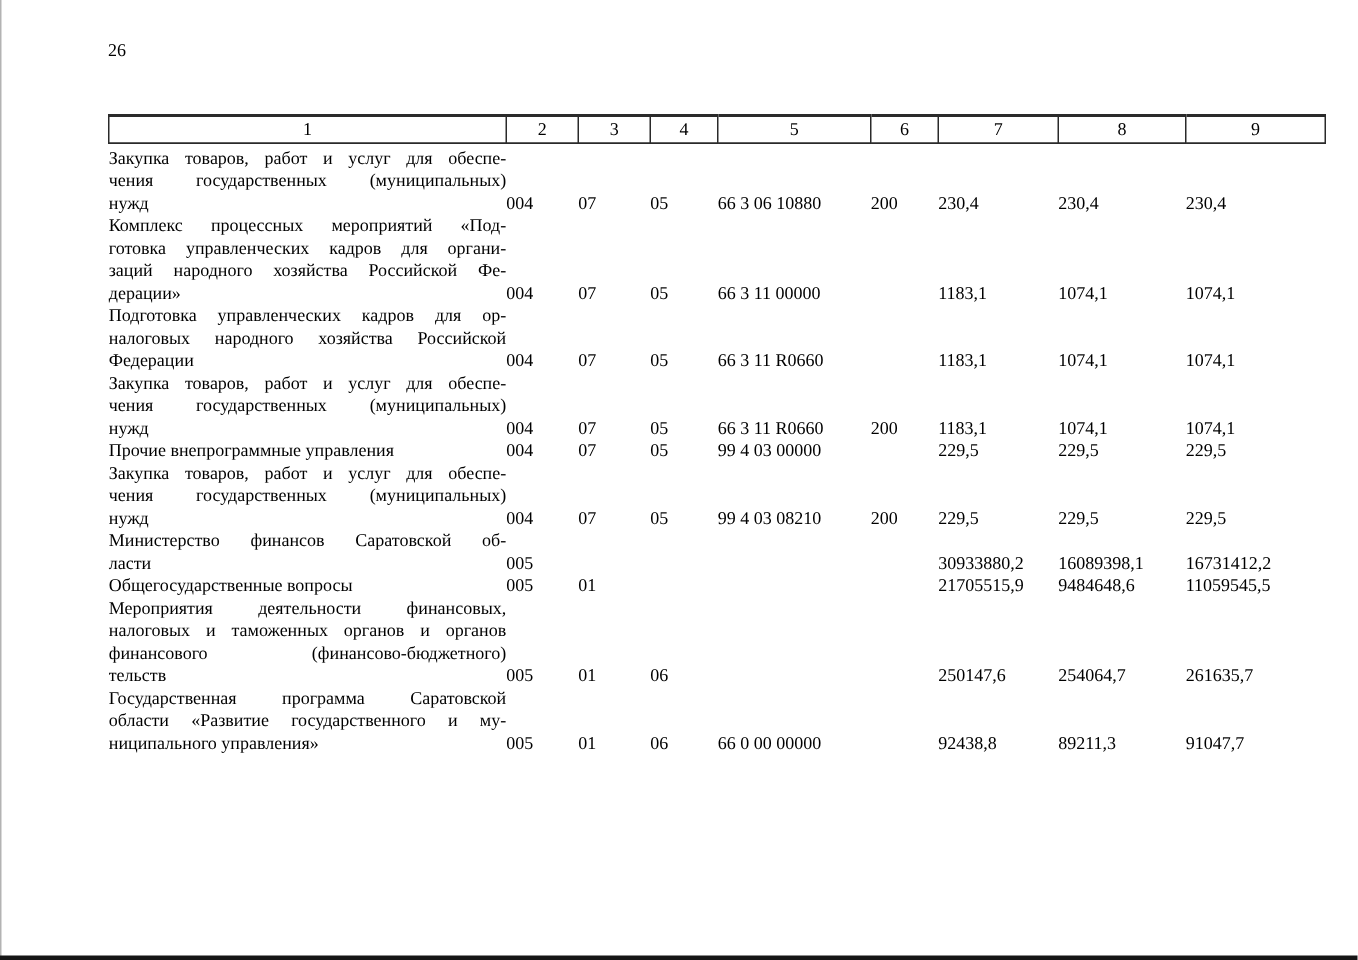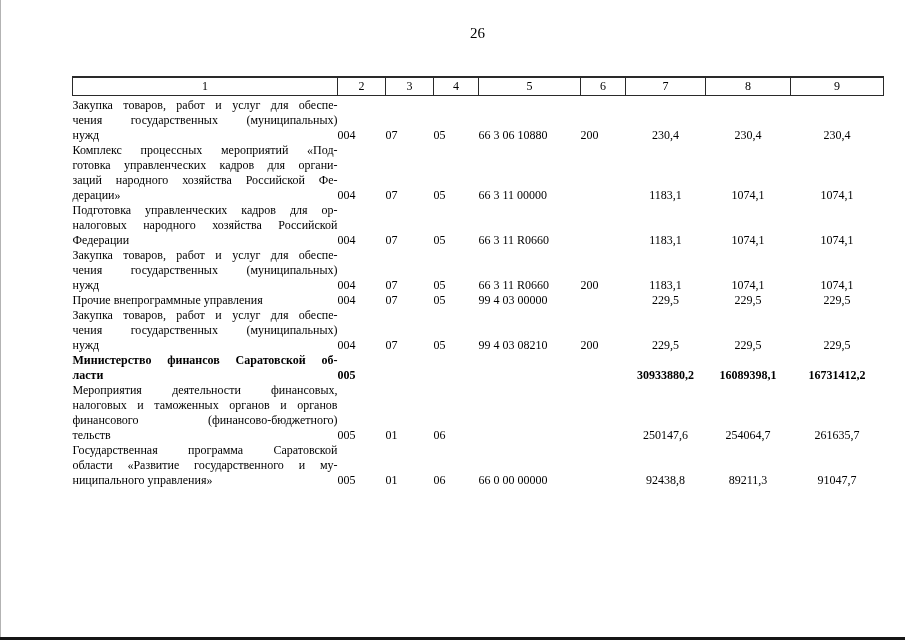--- a/index.html
+++ b/index.html
@@ -13,22 +13,22 @@
     position: relative;
     overflow: hidden;
     font-family: "Liberation Serif", serif;
     color: #000;
   }
   .page-number {
     position: absolute;
     top: 25px;
     left: 72px;
     width: 811px;
-    text-align: center;
-    font-size: 15px;
+    text-align: left;
+    font-size: 12px;
     line-height: 16px;
   }
   table.budget {
     position: absolute;
     top: 76px;
     left: 72px;
     width: 811px;
     border-collapse: collapse;
     table-layout: fixed;
     font-size: 12px;
@@ -52,22 +52,22 @@
   td.name {
     text-align: left;
     padding-left: 8px;
     padding-right: 6px;
   }
   td.name .jl {
     text-align: justify;
     text-align-last: justify;
   }
   td.code { text-align: left; }
-  td.num  { text-align: center; padding-right: 3px; }
-  tr.bold { font-weight: bold; }
+  td.num  { text-align: left; padding-right: 3px; }
+  tr.bold { font-weight: normal; }
   .left-edge {
     position: absolute;
     left: 0; top: 0;
     width: 1px; height: 640px;
     background: #b3b3b3;
   }
   .bottom-edge {
     position: absolute;
     left: 0; bottom: 0;
     width: 905px; height: 3px;
@@ -205,20 +205,33 @@
         <td class="code"></td>
         <td class="code"></td>
         <td class="code"></td>
         <td class="code"></td>
         <td class="num">30933880,2</td>
         <td class="num">16089398,1</td>
         <td class="num">16731412,2</td>
       </tr>
       <tr>
         <td class="name">
+          <div>Общегосударственные вопросы</div>
+        </td>
+        <td class="code">005</td>
+        <td class="code">01</td>
+        <td class="code"></td>
+        <td class="code"></td>
+        <td class="code"></td>
+        <td class="num">21705515,9</td>
+        <td class="num">9484648,6</td>
+        <td class="num">11059545,5</td>
+      </tr>
+      <tr>
+        <td class="name">
           <div class="jl">Мероприятия деятельности финансовых,</div>
           <div class="jl">налоговых и таможенных органов и органов</div>
           <div class="jl">финансового (финансово-бюджетного)</div>
           <div>тельств</div>
         </td>
         <td class="code">005</td>
         <td class="code">01</td>
         <td class="code">06</td>
         <td class="code"></td>
         <td class="code"></td>

